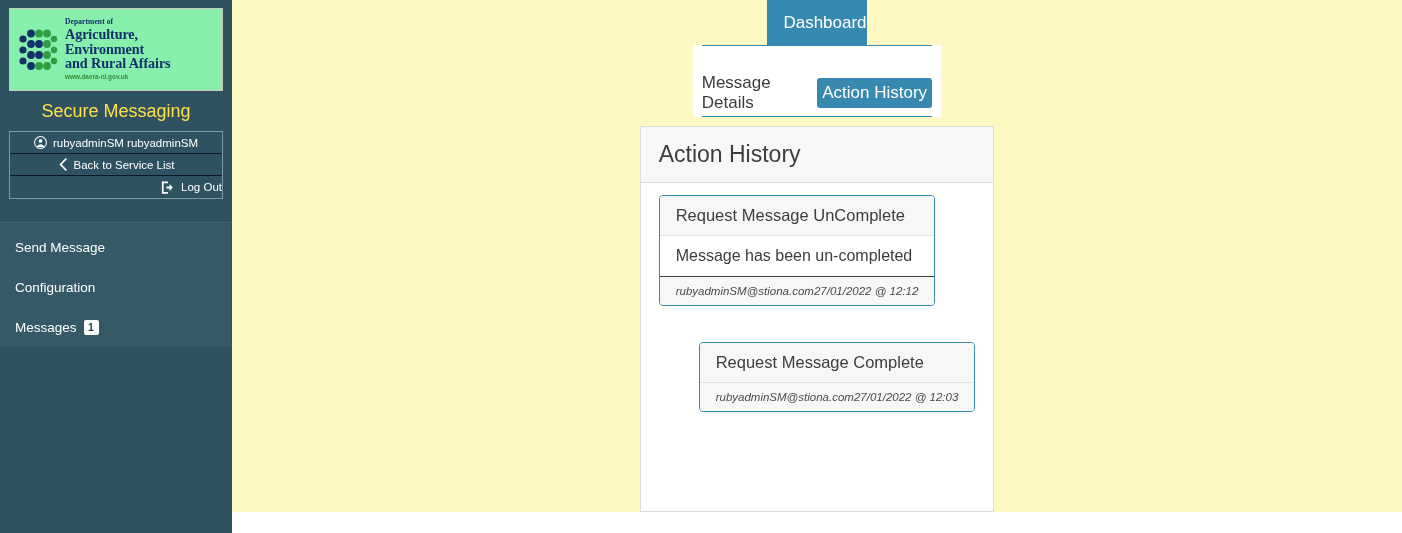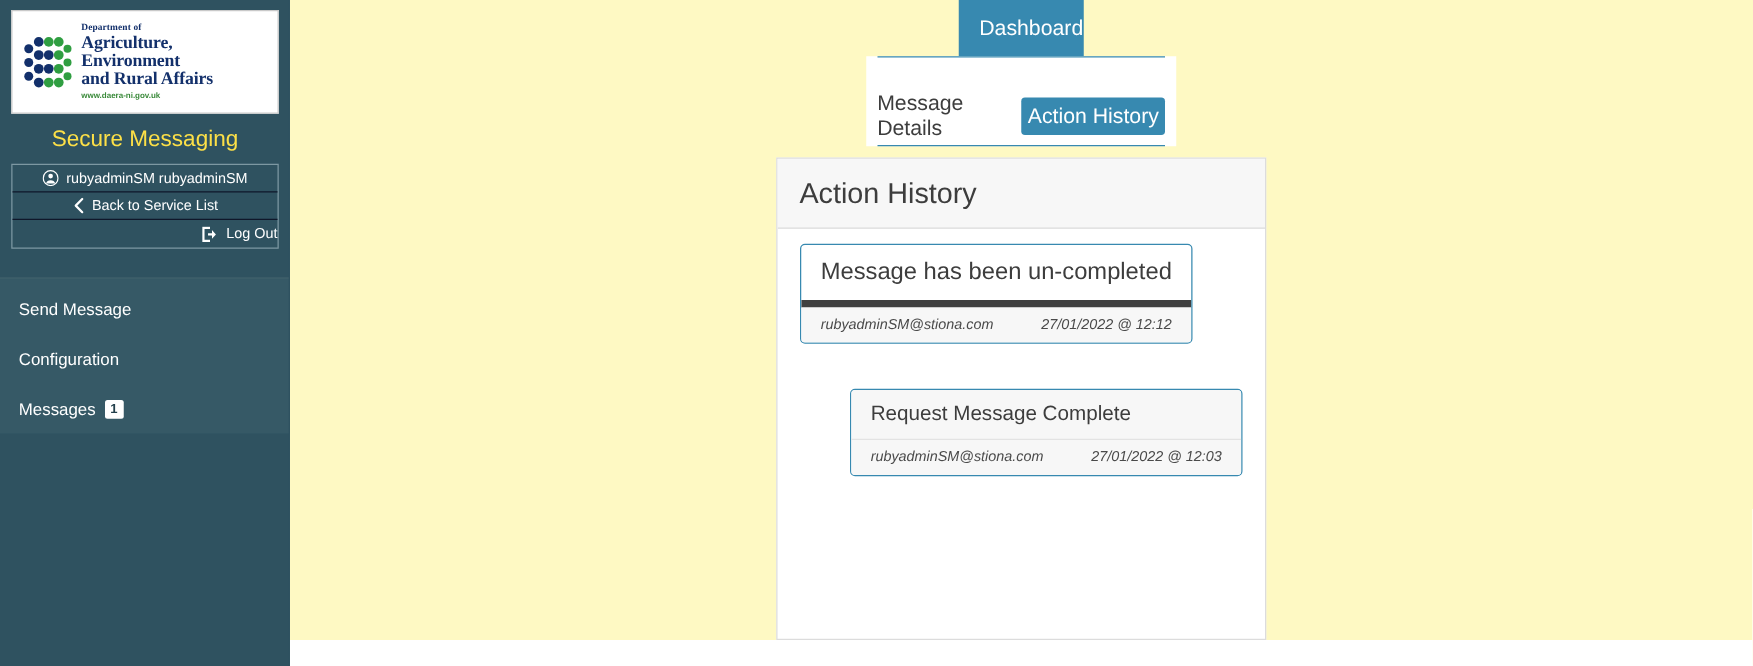--- a/index.html
+++ b/index.html
@@ -26,21 +26,21 @@
     min-width: 232px;
     height: 533px;
     background: #2f5260;
     display: flex;
     flex-direction: column;
     position: relative;
   }
 
   .logo-box {
     margin: 8px 9px 0 9px;
-    background: #ffffff;
+    background: #86efac;
     border: 1px solid #c9c9c9;
     height: 83px;
     display: flex;
     align-items: center;
     padding: 4px 8px 4px 8px;
   }
 
   .logo-mark {
     width: 40px;
     min-width: 40px;
@@ -255,23 +255,23 @@
   .card-head {
     background: #f7f7f7;
     border-bottom: 1px solid #e3e3e3;
     padding: 10px 16px;
     font-size: 16.5px;
     color: #3d3d3d;
   }
 
   .card-body {
     padding: 11px 16px;
-    font-size: 19px;
+    font-size: 16px;
     color: #3d3d3d;
-    border-bottom: 6px solid #404040;
+    border-bottom: 1px solid #404040;
   }
 
   .card-foot {
     background: #f7f7f7;
     padding: 8px 16px;
     display: flex;
     justify-content: space-between;
     align-items: center;
     font-size: 11.5px;
     color: #4a4a4a;
@@ -402,20 +402,21 @@
     <div class="panel">
 
       <div class="panel-head">
         <h1 class="panel-title">Action History</h1>
       </div>
 
       <div class="timeline">
 
         <div class="tl-row" style="padding: 0 58px 0 18px;">
           <div class="card">
+            <div class="card-head">Request Message UnComplete</div>
             <div class="card-body">Message has been un-completed</div>
             <div class="card-foot">
               <span>rubyadminSM@stiona.com</span>
               <span>27/01/2022 @ 12:12</span>
             </div>
           </div>
         </div>
 
         <div class="connector" style="left: 573px; top: 126px; height: 36px;"></div>
 

